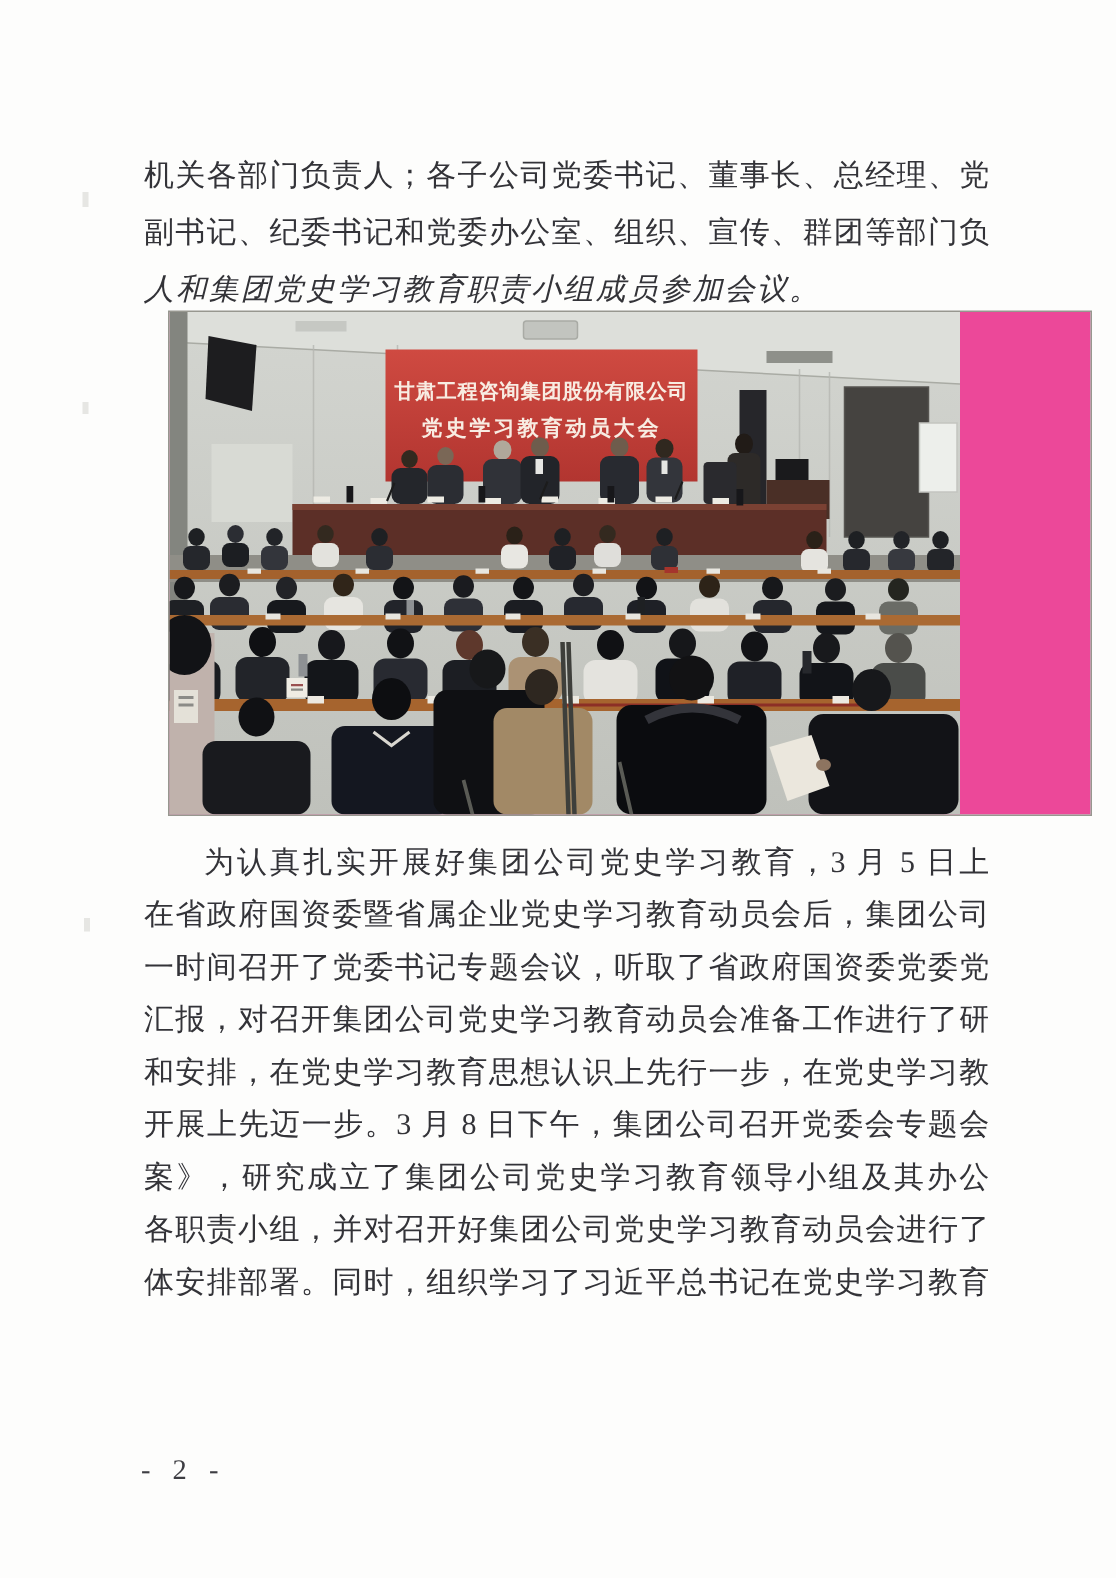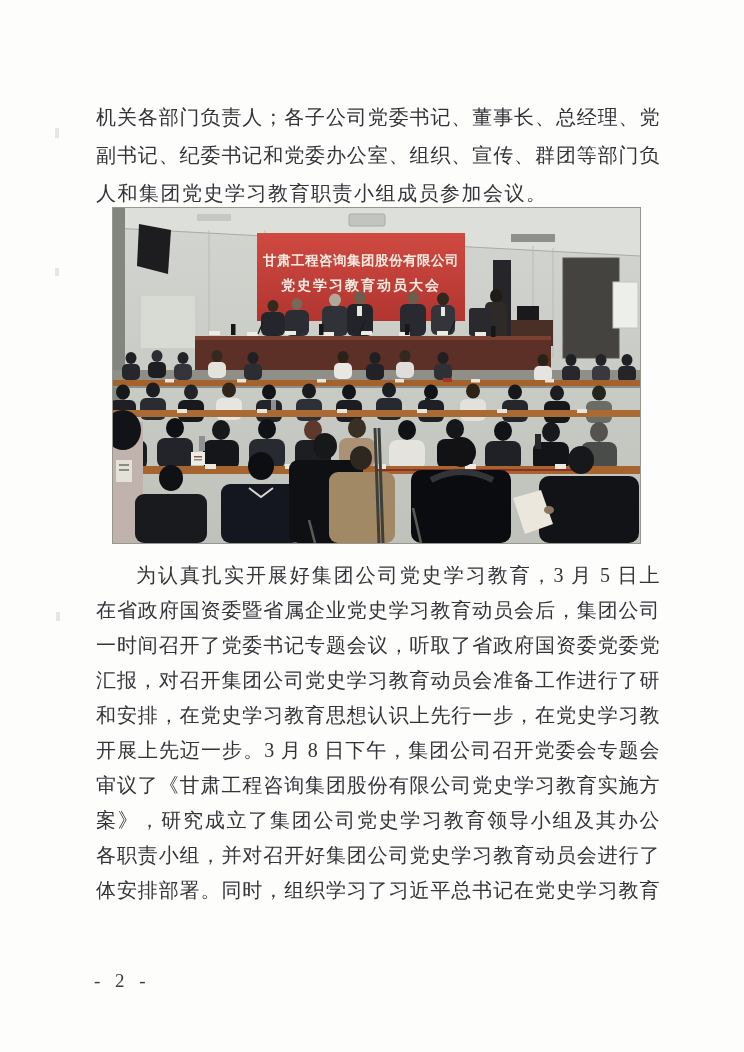--- a/index.html
+++ b/index.html
@@ -11,24 +11,24 @@
   }
   .para{position:absolute;left:96px;width:564px;}
   .para-intro{top:98px;}
   .para-main{top:558px;}
   .tline{
     font-size:20px;line-height:38px;height:38px;overflow:hidden;
     text-align:justify;text-align-last:justify;text-justify:inter-character;
     letter-spacing:0.5px;
   }
   .para-main .tline{line-height:35px;height:35px;}
-  .tline.short{text-align:right;text-align-last:left;letter-spacing:1.5px;}
+  .tline.short{text-align:right;text-align-last:left;letter-spacing:1.5px;font-style:italic;}
   .tline.indent{padding-left:40px;}
   .photo-wrap{
-    position:absolute;left:113px;top:208px;width:527px;height:335px;margin:0;
+    position:absolute;left:113px;top:208px;width:614px;height:335px;margin:0;
     outline:1px solid #97978f;background:#ec4899;
   }
   .pageno{
     position:absolute;left:94px;top:970px;
     font-size:19px;letter-spacing:5px;color:#3d3d42;
   }
   .scan-mark{position:absolute;width:4px;background:#c9c9c6;opacity:.45;}
 </style>
 </head>
 <body>
@@ -375,21 +375,20 @@
     </svg>
   </figure>
 
   <div class="para para-main">
     <div class="tline indent">为认真扎实开展好集团公司党史学习教育，3 月 5 日上午，</div>
     <div class="tline">在省政府国资委暨省属企业党史学习教育动员会后，集团公司第</div>
     <div class="tline">一时间召开了党委书记专题会议，听取了省政府国资委党委党史</div>
     <div class="tline">汇报，对召开集团公司党史学习教育动员会准备工作进行了研究</div>
     <div class="tline">和安排，在党史学习教育思想认识上先行一步，在党史学习教育</div>
     <div class="tline">开展上先迈一步。3 月 8 日下午，集团公司召开党委会专题会议，</div>
-    <div class="tline">审议了《甘肃工程咨询集团股份有限公司党史学习教育实施方</div>
     <div class="tline">案》，研究成立了集团公司党史学习教育领导小组及其办公室、</div>
     <div class="tline">各职责小组，并对召开好集团公司党史学习教育动员会进行了具</div>
     <div class="tline">体安排部署。同时，组织学习了习近平总书记在党史学习教育动</div>
   </div>
 
   <div class="pageno">- 2 -</div>
 
   <div class="scan-mark" style="left:55px;top:128px;height:10px;"></div>
   <div class="scan-mark" style="left:55px;top:268px;height:8px;"></div>
   <div class="scan-mark" style="left:56px;top:612px;height:9px;"></div>

